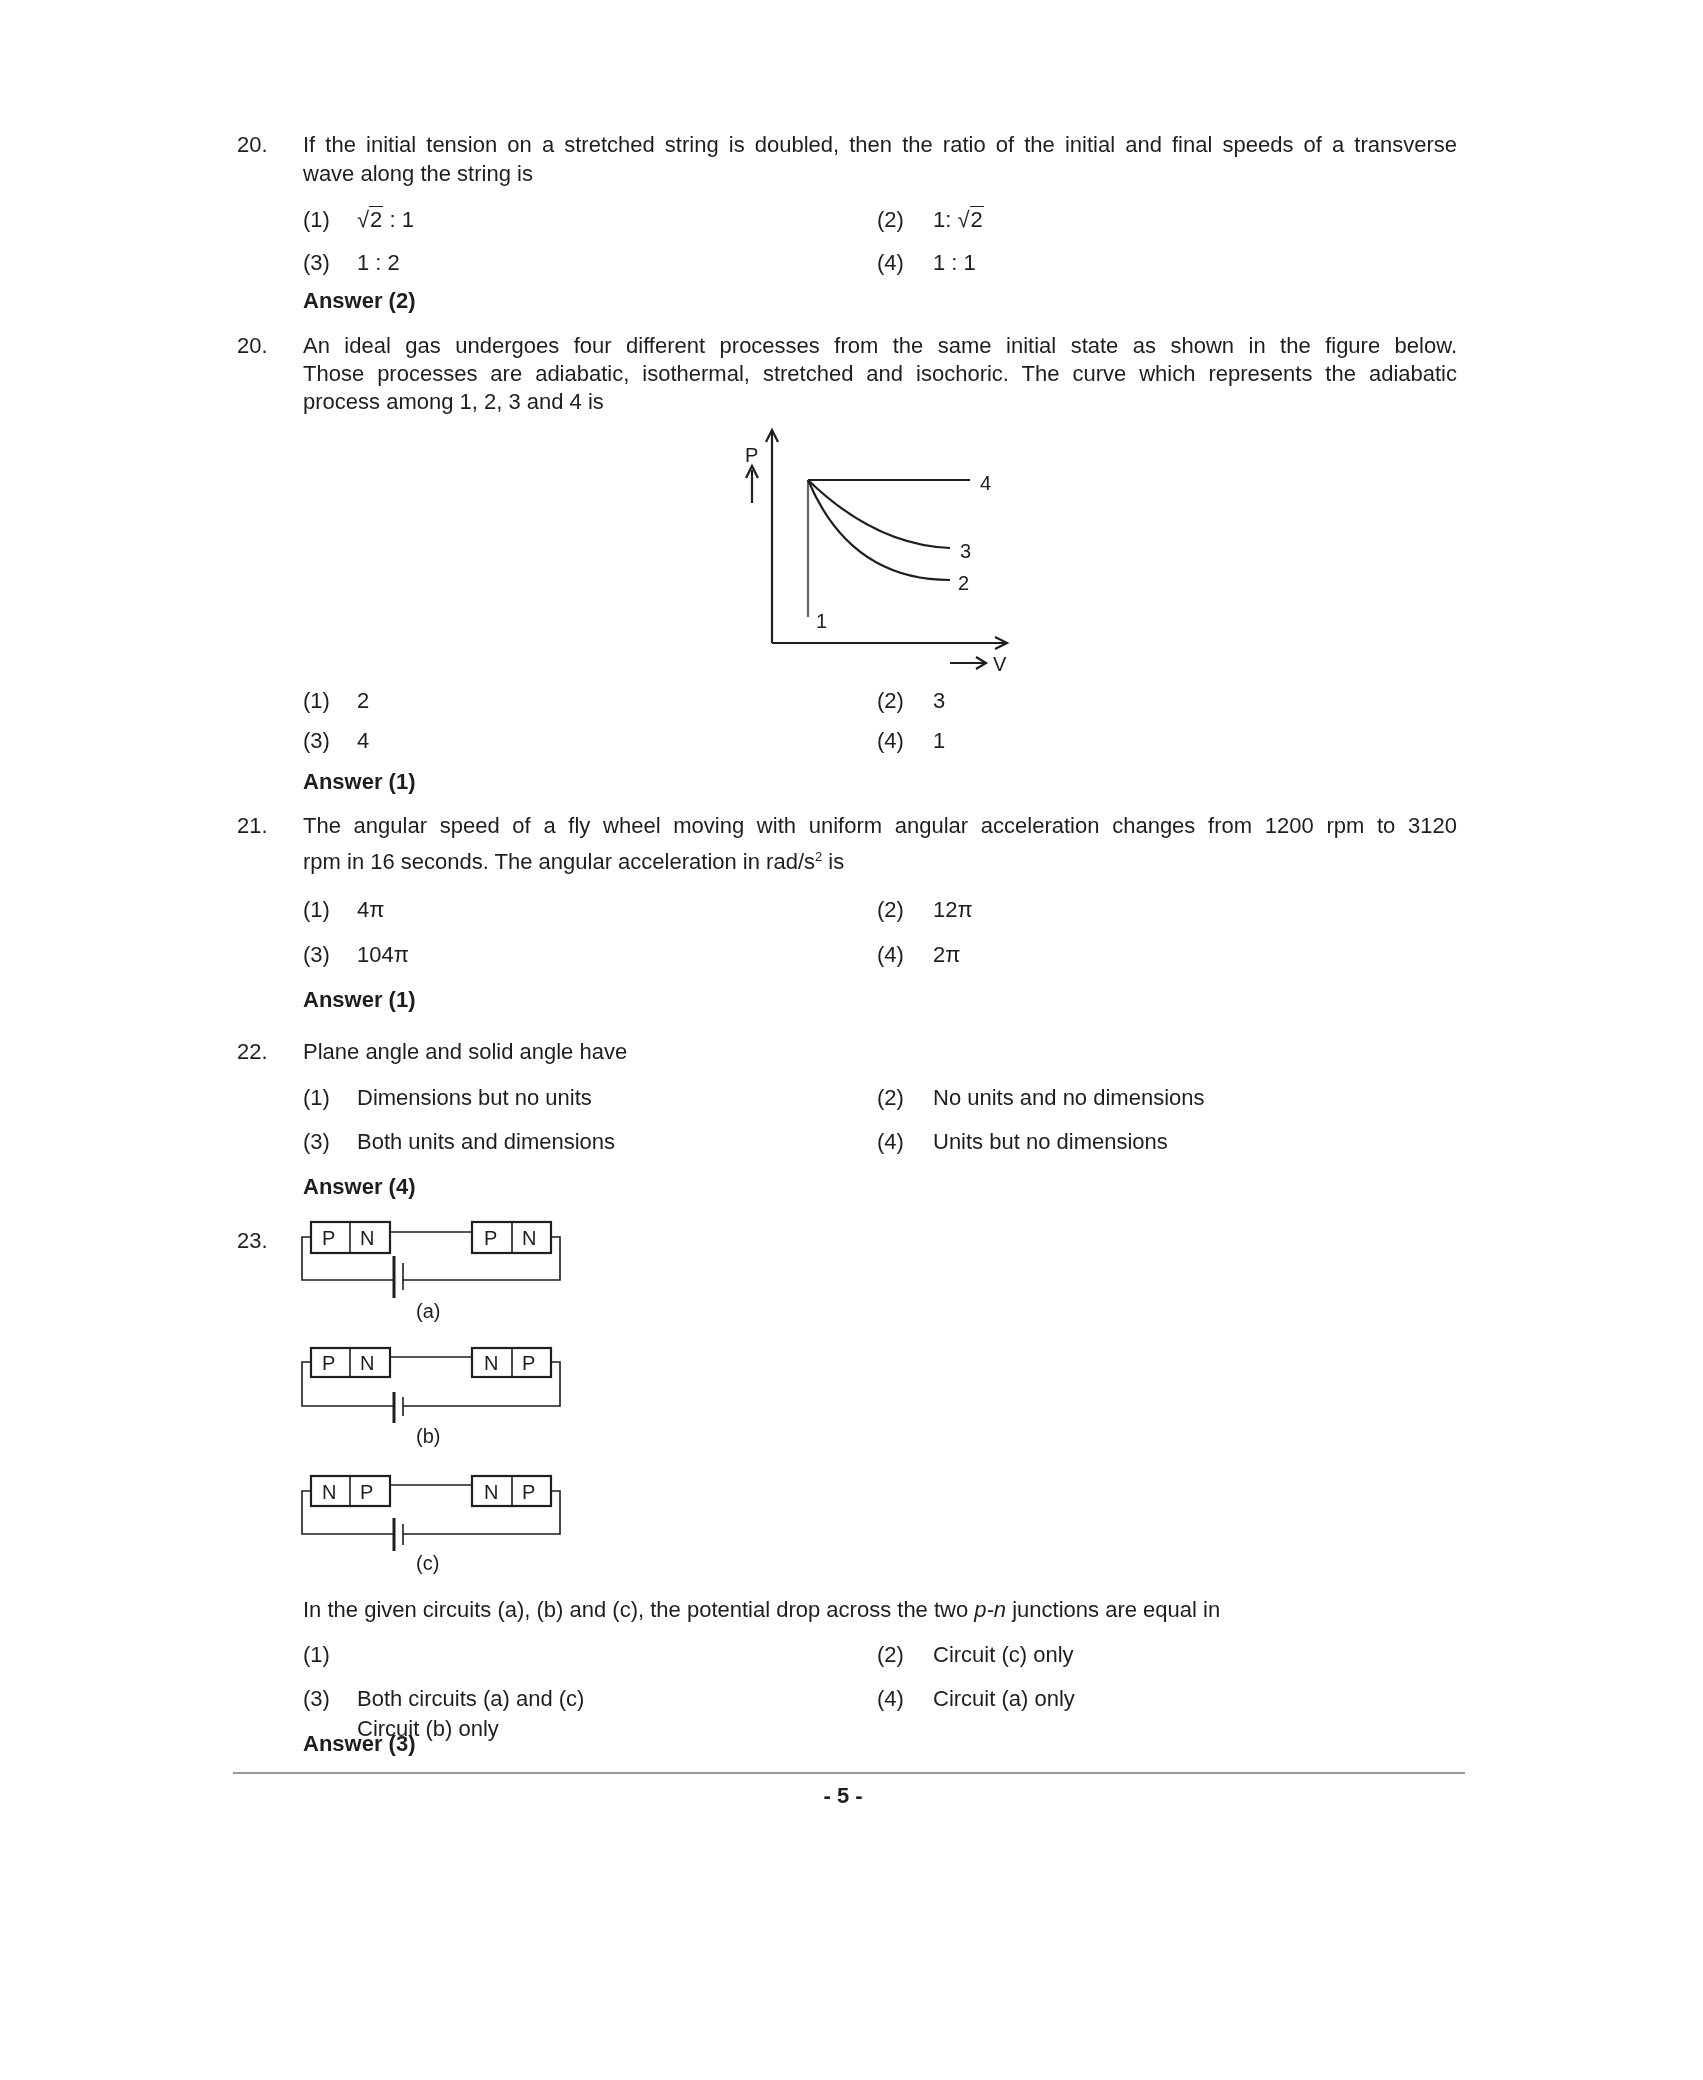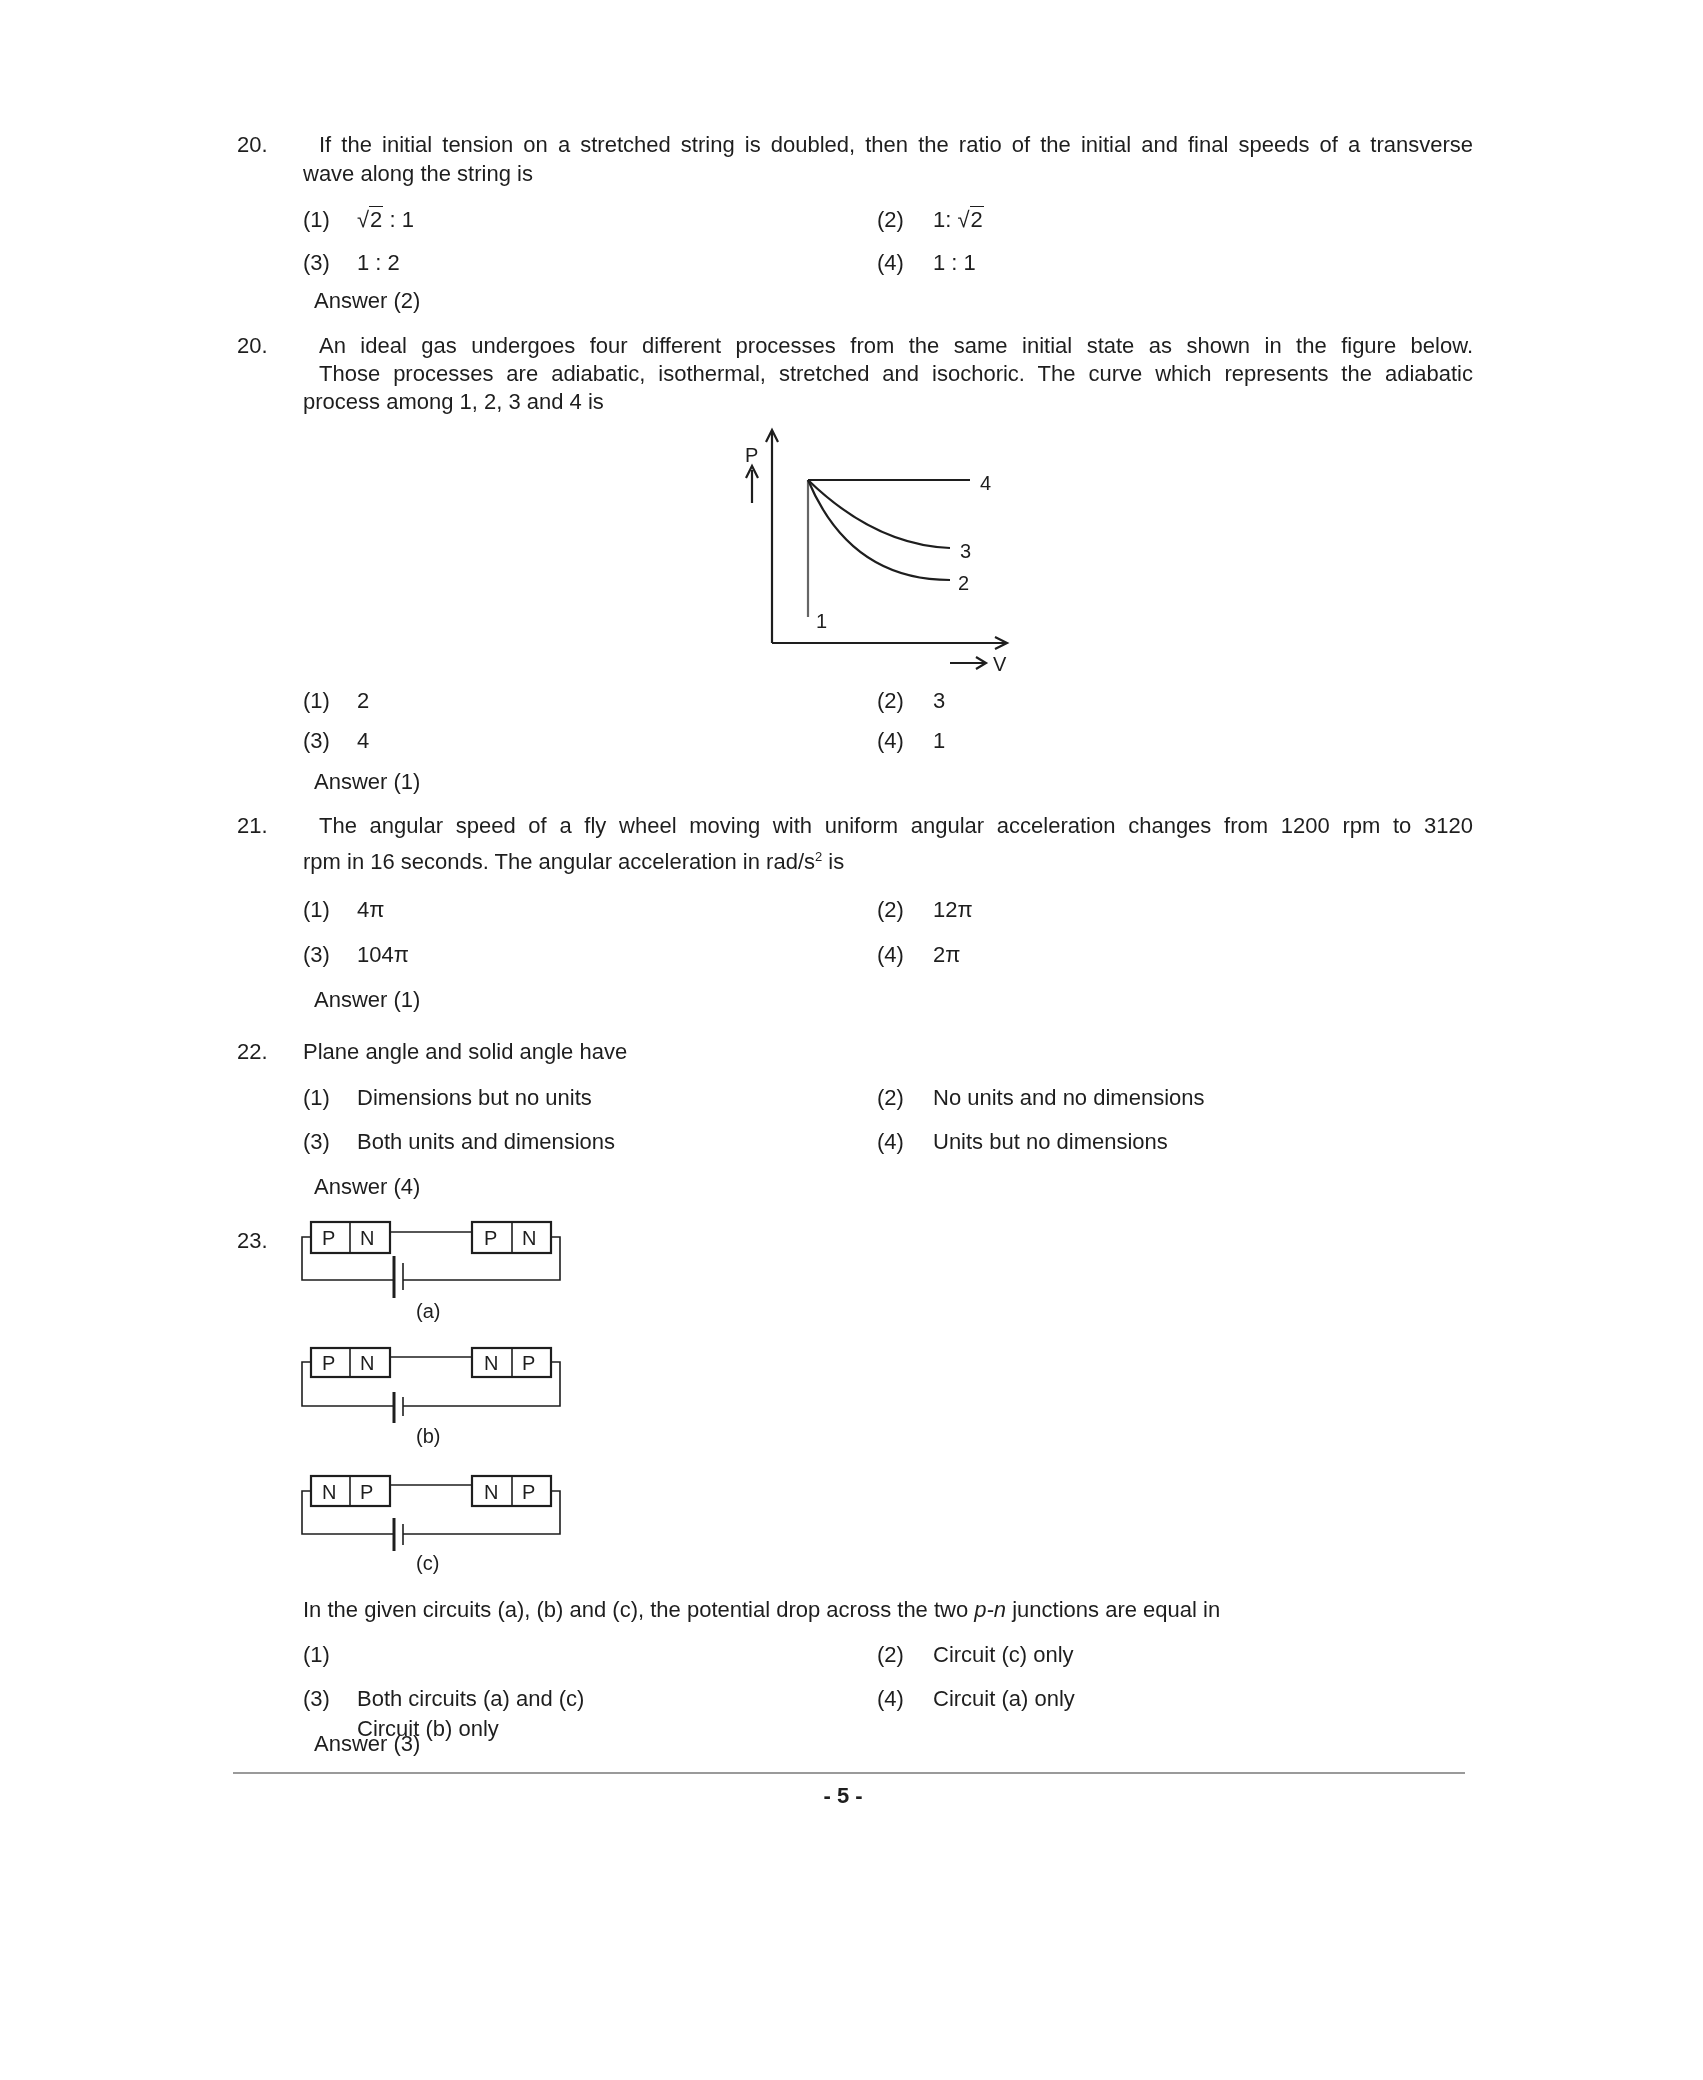--- a/index.html
+++ b/index.html
@@ -1,26 +1,26 @@
 <!DOCTYPE html>
 <html><head>
 <meta charset="utf-8">
 <style>
   html, body { margin: 0; padding: 0; background: #ffffff; }
   body { width: 1703px; height: 2080px; position: relative; overflow: hidden;
          font-family: "Liberation Sans", sans-serif; color: #1e1e1e; }
   .t { position: absolute; font-size: 22px; line-height: 26px; white-space: nowrap; transform: translateY(-13px); }
   .num { left: 237px; }
   .body { left: 303px; }
-  .just { width: 1154px; text-align: justify; text-align-last: justify; white-space: normal; margin-left: 16px; }
+  .just { width: 1154px; text-align: justify; text-align-last: justify; white-space: normal; }
   .o1l { left: 303px; }
   .o1t { left: 357px; }
   .o2l { left: 877px; }
   .o2t { left: 933px; }
-  .ans { left: 314px; font-weight: normal; }
+  .ans { left: 303px; font-weight: bold; }
   sup { font-size: 13px; line-height: 0; }
   .sqrt { display: inline-block; position: relative; }
   .sqrt .rad { border-top: 1.5px solid #1e1e1e; padding: 0 1px; }
   svg#figs { position: absolute; left: 0; top: 0; }
   svg text { font-family: "Liberation Sans", sans-serif; font-size: 20px; fill: #1e1e1e; }
   .rule { position: absolute; left: 233px; top: 1772px; width: 1232px; height: 2px; background: #9a9a9a; }
   .pageno { position: absolute; left: 800px; width: 86px; top: 1783px; text-align: center; font-size: 22px; font-weight: bold; }
 </style>
 </head>
 <body>

